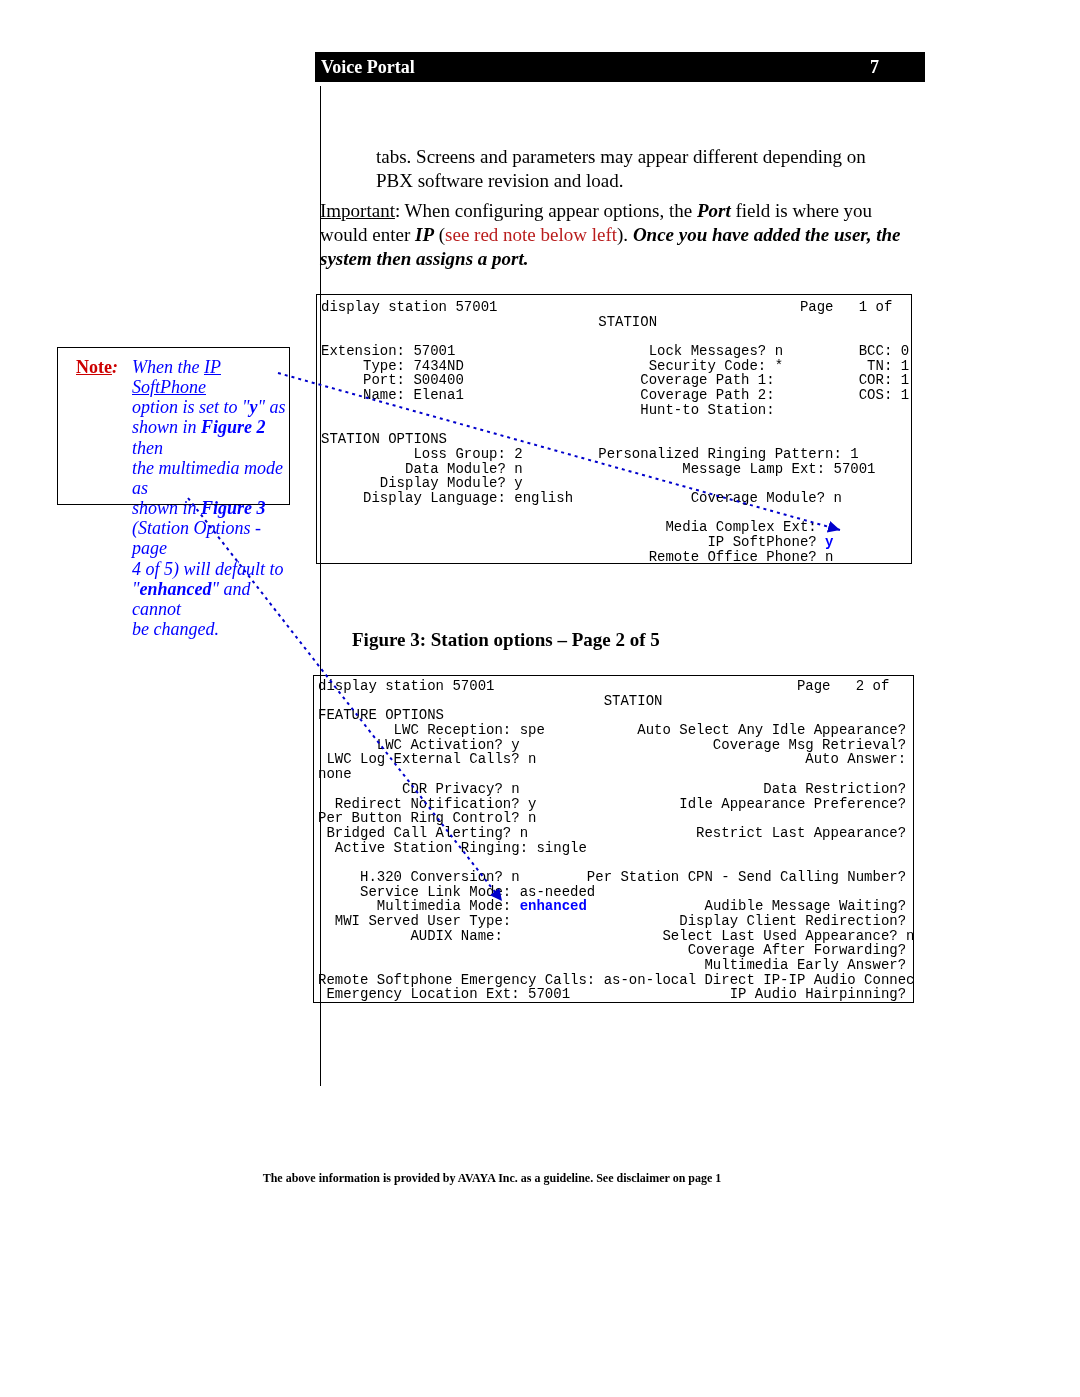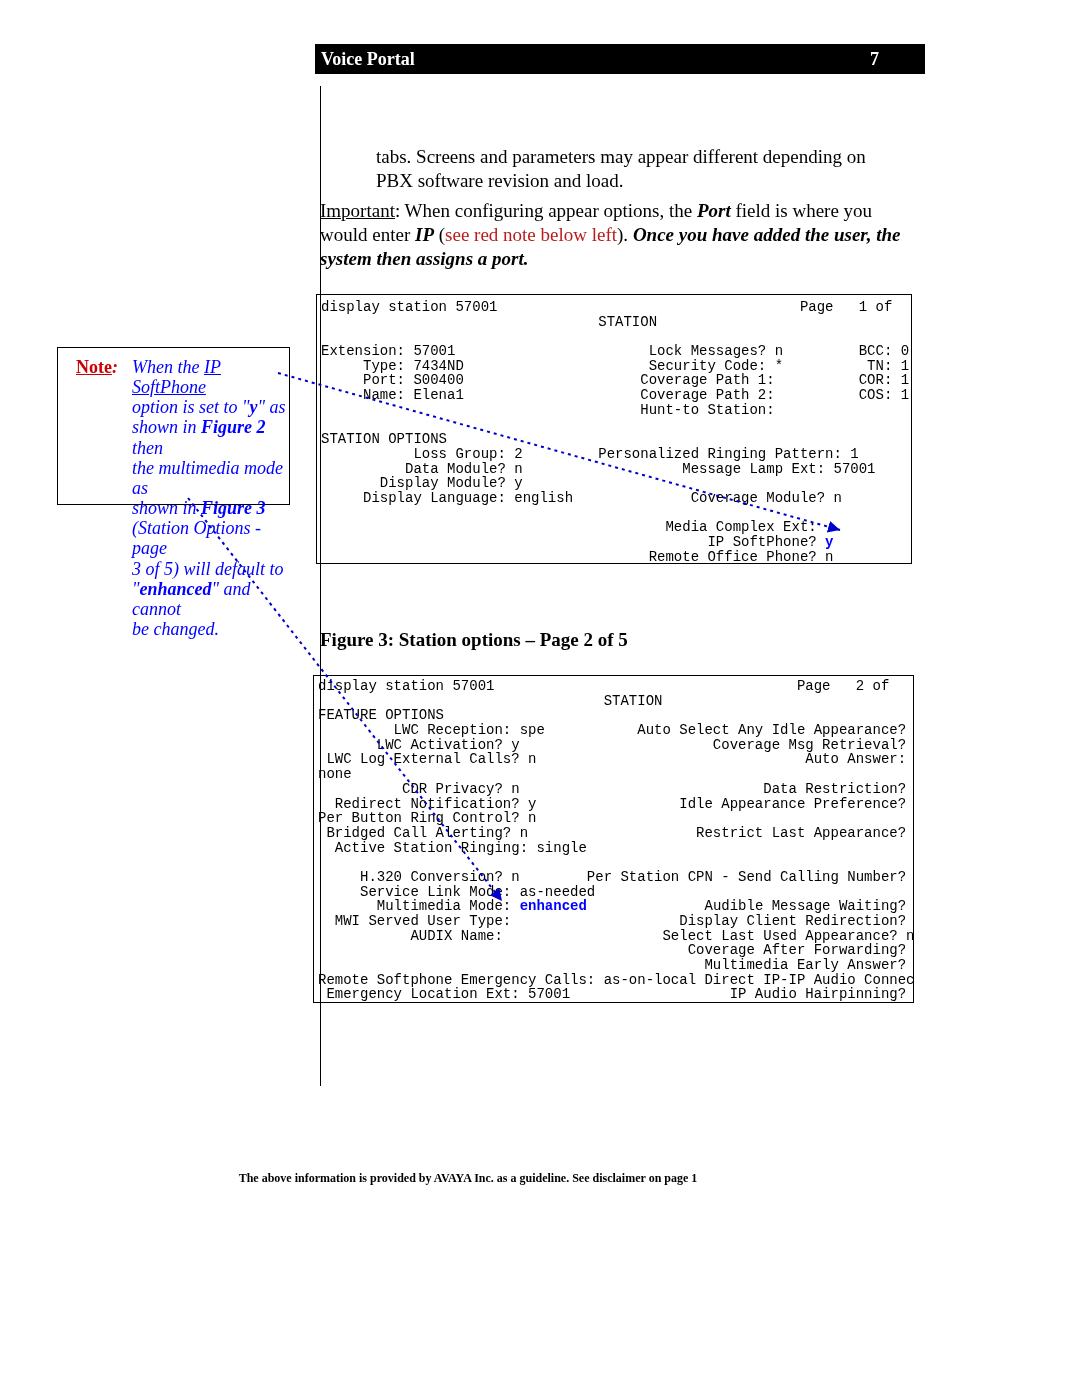--- a/index.html
+++ b/index.html
@@ -6,21 +6,21 @@
     margin: 0;
     background: #fff;
     font-family: "Times New Roman", serif;
     width: 1080px;
     height: 1397px;
     position: relative;
   }
   .header-bar {
     position: absolute;
     left: 315px;
-    top: 44px;
+    top: 52px;
     width: 604px;
     height: 30px;
     background: #000;
     color: #fff;
     font-weight: bold;
     padding-left: 6px;
     line-height: 30px;
     font-size: 18px;
   }
   .header-bar .pg {
@@ -95,40 +95,42 @@
   .note-box .ul2 { text-decoration: underline; font-weight: normal; }
   .note-box .enh { color: #00f; font-weight: bold; }
   .note-box td { vertical-align: top; }
   .fig3-caption {
     position: absolute;
     left: 320px;
     top: 628px;
     width: 600px;
     font-size: 19px;
     line-height: 1.25;
+    padding-left: 32px;
   }
   .term-box2 {
     position: absolute;
     left: 313px;
     top: 675px;
     width: 601px;
     height: 328px;
     border: 1px solid #000;
     box-sizing: border-box;
     overflow: hidden;
   }
   .term-box2 .term { padding: 3px 4px; }
   .footer {
     position: absolute;
     left: 0;
     top: 1171px;
     width: 936px;
     text-align: center;
     font-size: 12px;
     font-weight: bold;
+    padding-left: 24px;
   }
   #arrow-layer {
     position: absolute;
     left: 0; top: 0;
     width: 1080px;
     height: 1397px;
     pointer-events: none;
   }
 </style>
 </head>
@@ -174,21 +176,21 @@
         <tr>
     <td style="width:52px;"><span class="nlabel">Note</span><span style="color:#c00;font-weight:bold;">:</span></td>
     <td>
       <span class="nbody">
         <span>When the </span><span class="ul2">IP SoftPhone</span><br>
         <span>option is set to "</span><b>y</b><span>" as</span><br>
         <span>shown in </span><b style="font-style:italic;">Figure 2</b><span> then</span><br>
         <span>the multimedia mode as</span><br>
         <span>shown in </span><b style="font-style:italic;">Figure 3</b><br>
         <span>(Station Options - page</span><br>
-        <span>3 of 5) will default to</span><br>
+        <span>4 of 5) will default to</span><br>
         <span>"</span><span class="enh">enhanced</span><span>" and cannot</span><br>
         <span>be changed.</span>
       </span>
     </td>
   </tr>
       </tbody>
     </table>
 </div>
 
 <div class="fig3-caption">

